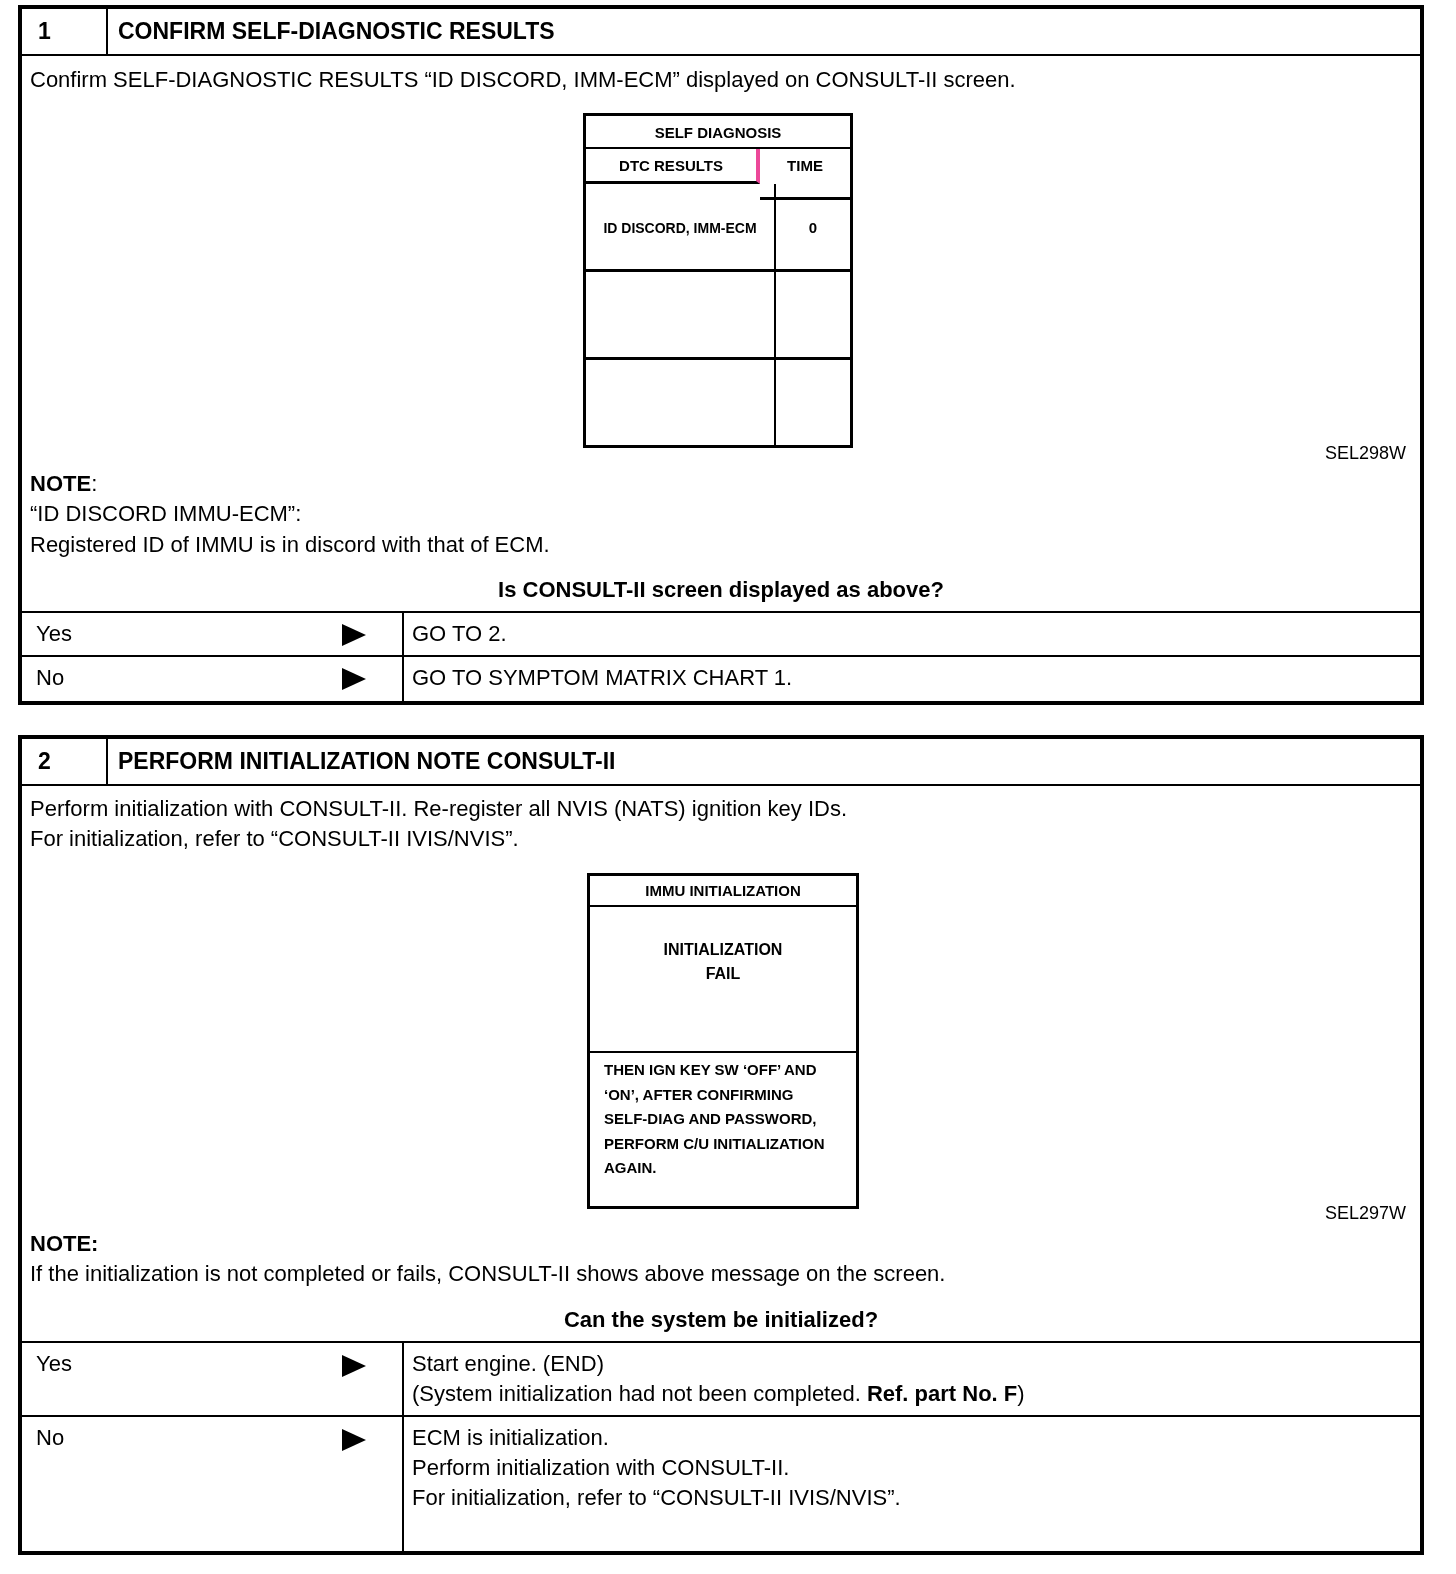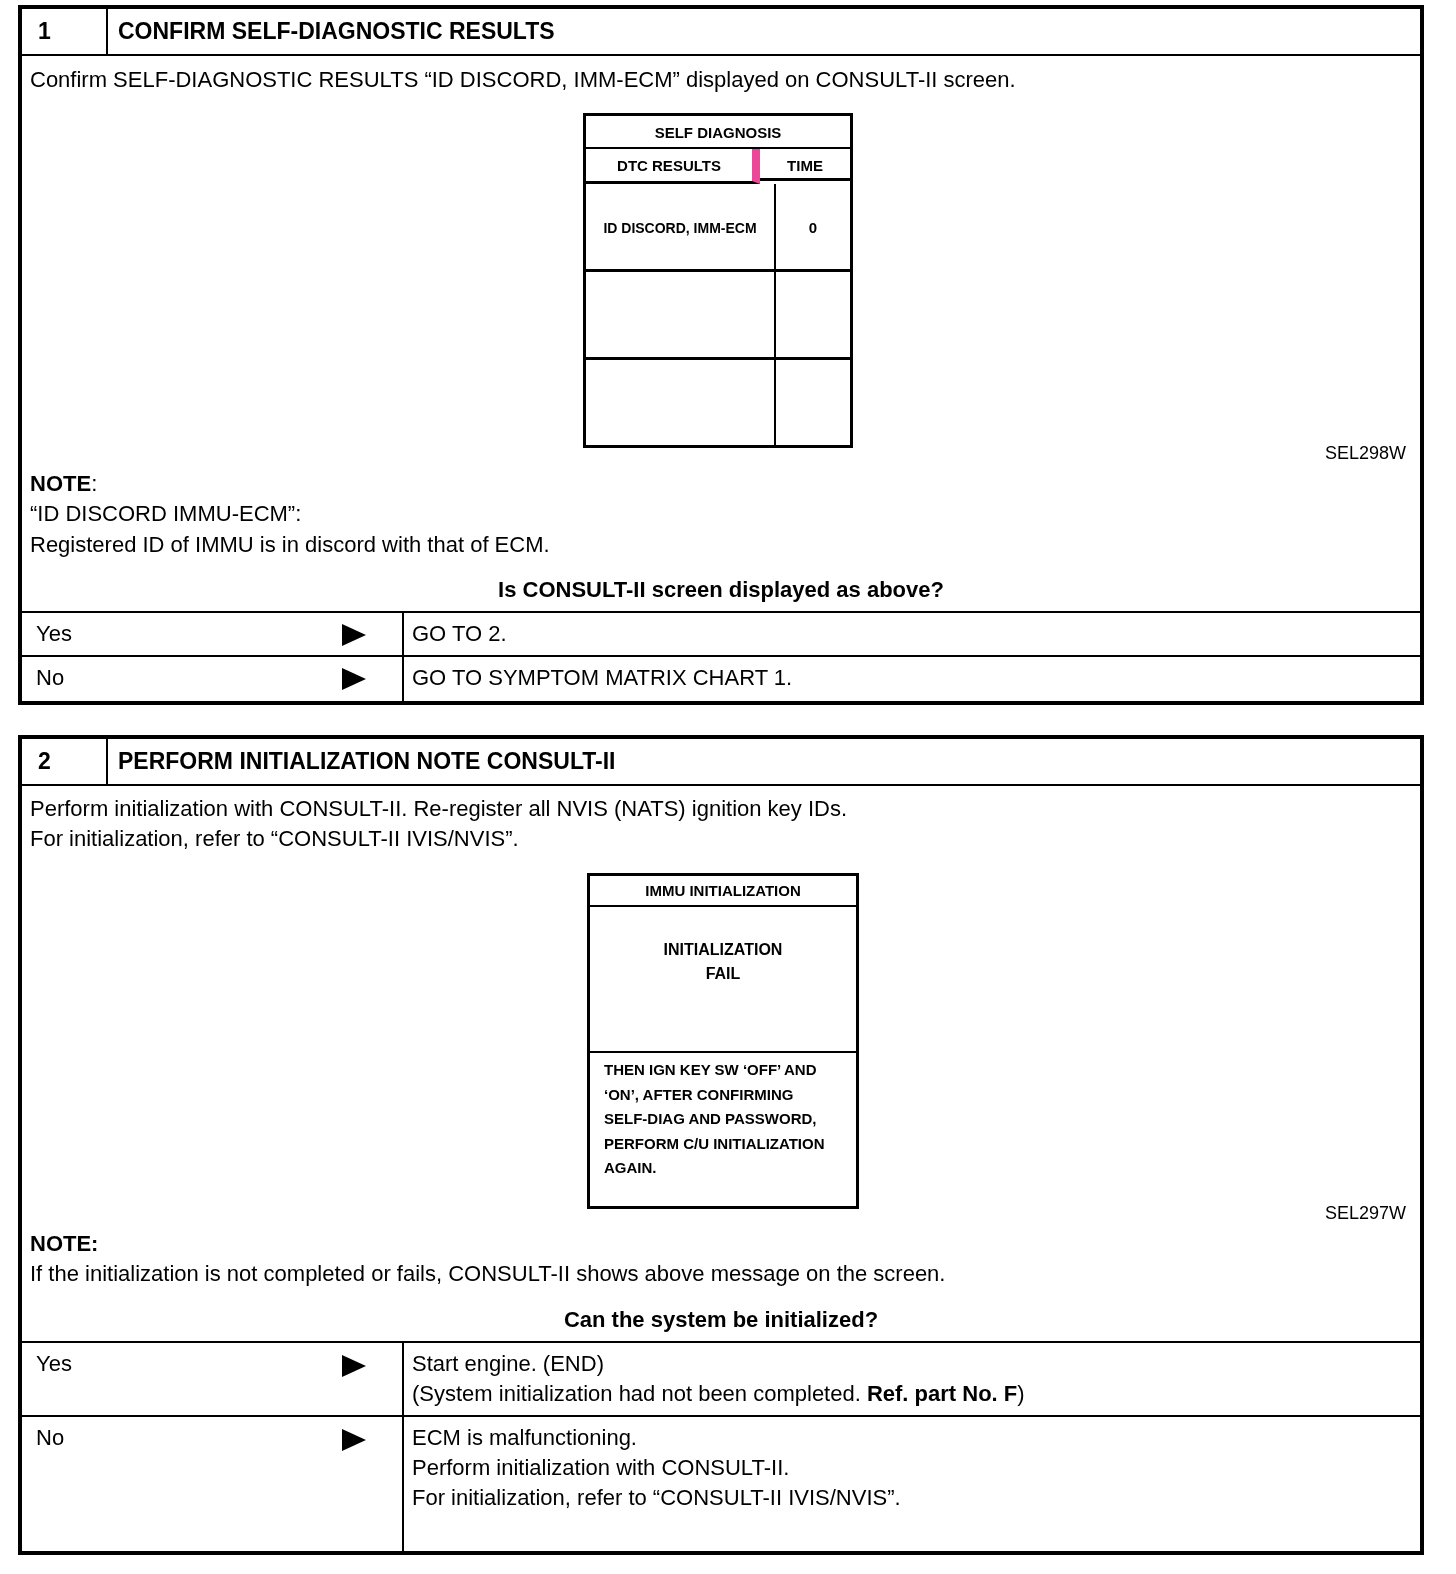--- a/index.html
+++ b/index.html
@@ -25,22 +25,22 @@
 
 <div class="box" style="top:5px; height:692px;">
   <div class="hdr">
     <div class="num">1</div>
     <div class="title">CONFIRM SELF-DIAGNOSTIC RESULTS</div>
   </div>
   <div class="txt" style="top:56px;">Confirm SELF-DIAGNOSTIC RESULTS “ID DISCORD, IMM-ECM” displayed on CONSULT-II screen.</div>
 
   <div class="screen" style="left:561px; top:104px; width:264px; height:329px;">
     <div class="cell" style="left:0; top:0; width:264px; height:33px; line-height:33px; border-bottom:2px solid #000;">SELF DIAGNOSIS</div>
-    <div class="cell" style="left:0; top:33px; width:174px; height:35px; line-height:33px; border-right:8px solid #ec4899; border-bottom:3px solid #000;">DTC RESULTS</div>
-    <div class="cell" style="left:174px; top:33px; width:90px; height:32px; line-height:33px; border-bottom:3px solid #000;">TIME</div>
+    <div class="cell" style="left:0; top:33px; width:174px; height:35px; line-height:33px; border-right:4px solid #ec4899; border-bottom:3px solid #000;">DTC RESULTS</div>
+    <div class="cell" style="left:174px; top:33px; width:90px; height:51px; line-height:33px; border-bottom:3px solid #000;">TIME</div>
     <div class="cell" style="left:0; top:68px; width:190px; height:88px; line-height:88px; border-right:2px solid #000; border-bottom:3px solid #000; font-size:14px; white-space:nowrap;">ID DISCORD, IMM-ECM</div>
     <div class="cell" style="left:190px; top:68px; width:74px; height:88px; line-height:88px; border-bottom:3px solid #000;">0</div>
     <div class="cell" style="left:0; top:156px; width:190px; height:88px; border-right:2px solid #000; border-bottom:3px solid #000;"></div>
     <div class="cell" style="left:190px; top:156px; width:74px; height:88px; border-bottom:3px solid #000;"></div>
     <div class="cell" style="left:0; top:244px; width:190px; height:85px; border-right:2px solid #000;"></div>
     <div class="cell" style="left:190px; top:244px; width:74px; height:85px;"></div>
   </div>
 
   <div class="code" style="top:434px;">SEL298W</div>
   <div class="txt" style="top:460px;"><span class="b">NOTE</span><span>:</span></div>
@@ -97,18 +97,18 @@
     <div class="res" style="top:6px;">
       <div>Start engine. (END)</div>
       <div><span>(System initialization had not been completed. </span><span class="b">Ref. part No. F</span><span>)</span></div>
     </div>
   </div>
   <div class="row" style="top:676px; height:136px;">
     <div class="lab" style="top:8px;">No</div>
     <div class="arrow" style="top:12px;"></div>
     <div class="div"></div>
     <div class="res" style="top:6px;">
-      <div>ECM is malfunctioning.</div>
+      <div>ECM is initialization.</div>
       <div>Perform initialization with CONSULT-II.</div>
       <div>For initialization, refer to “CONSULT-II IVIS/NVIS”.</div>
     </div>
   </div>
 </div>
 
 </body></html>

